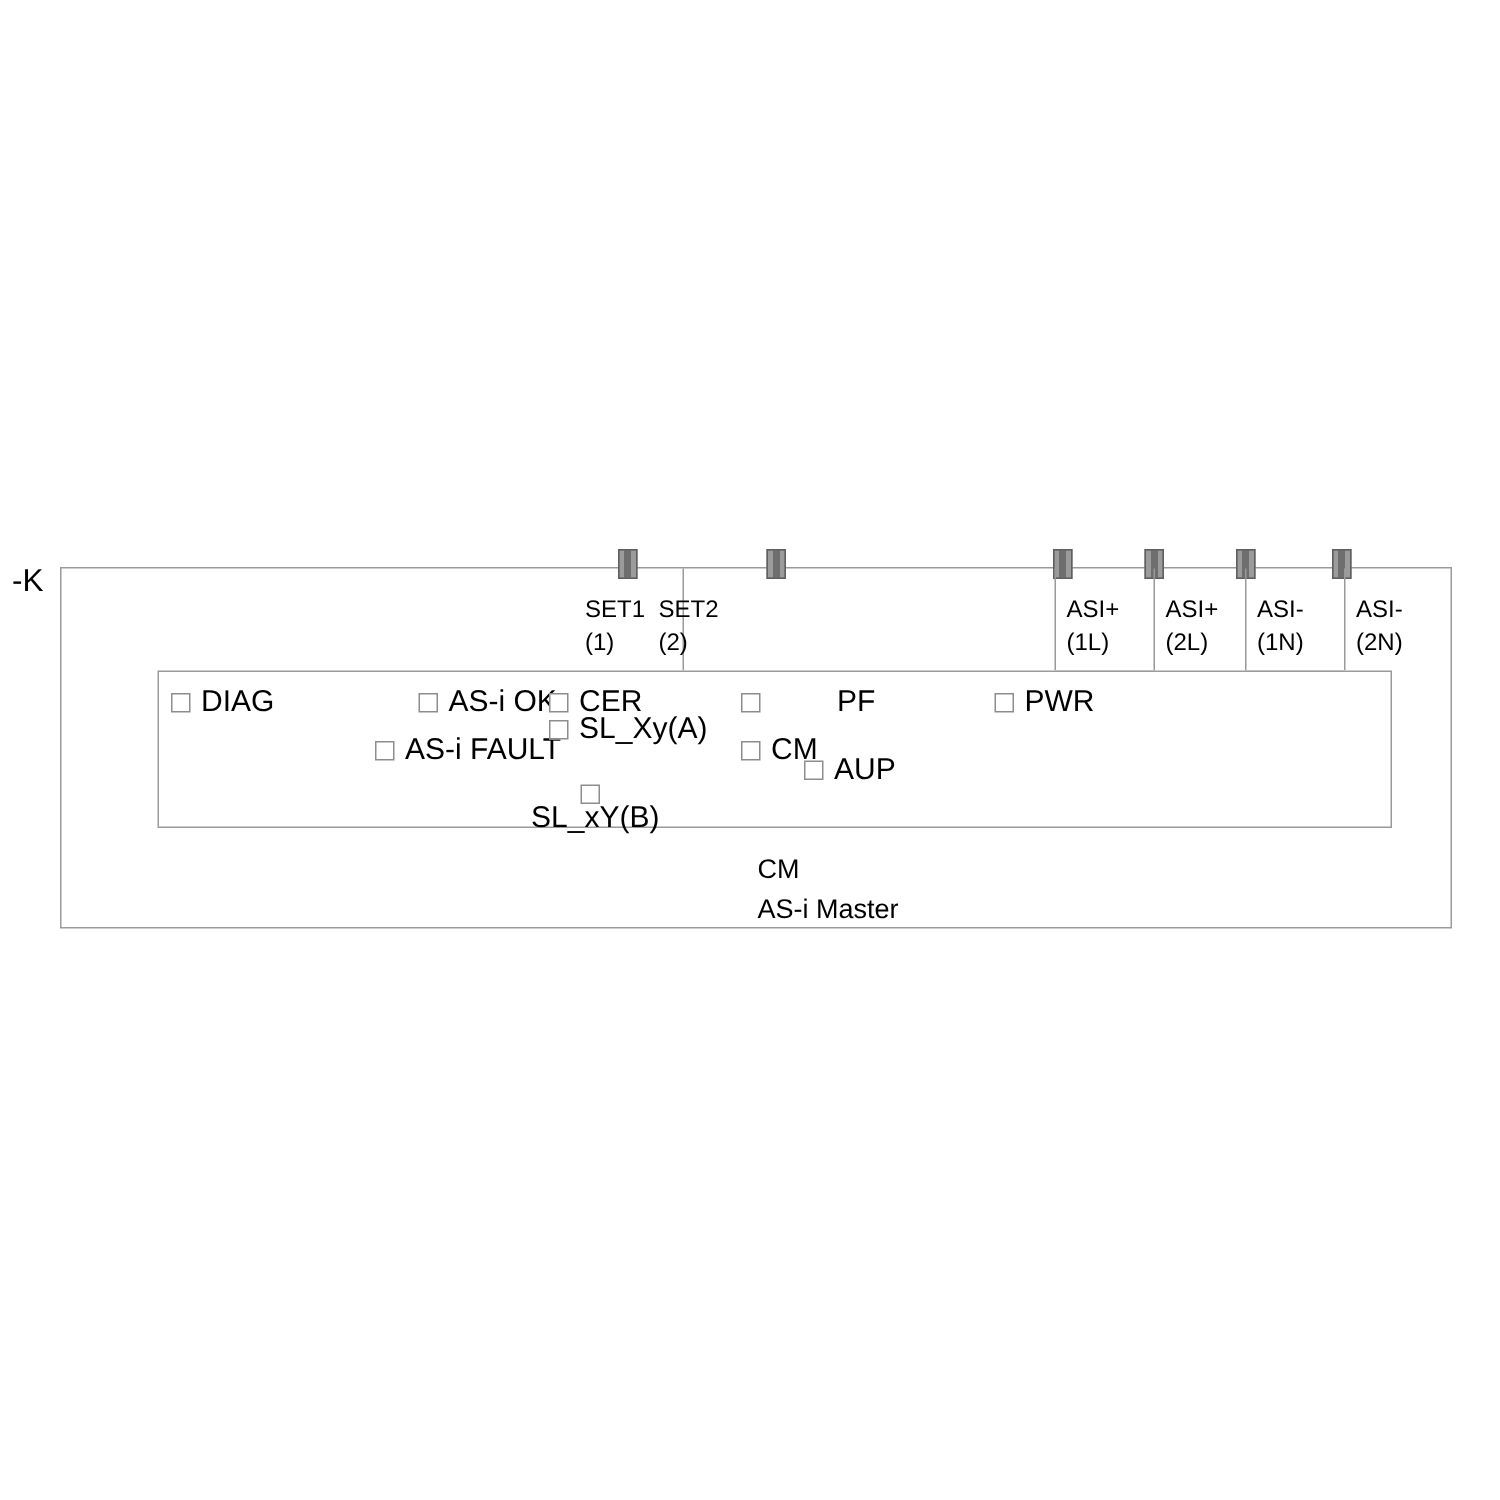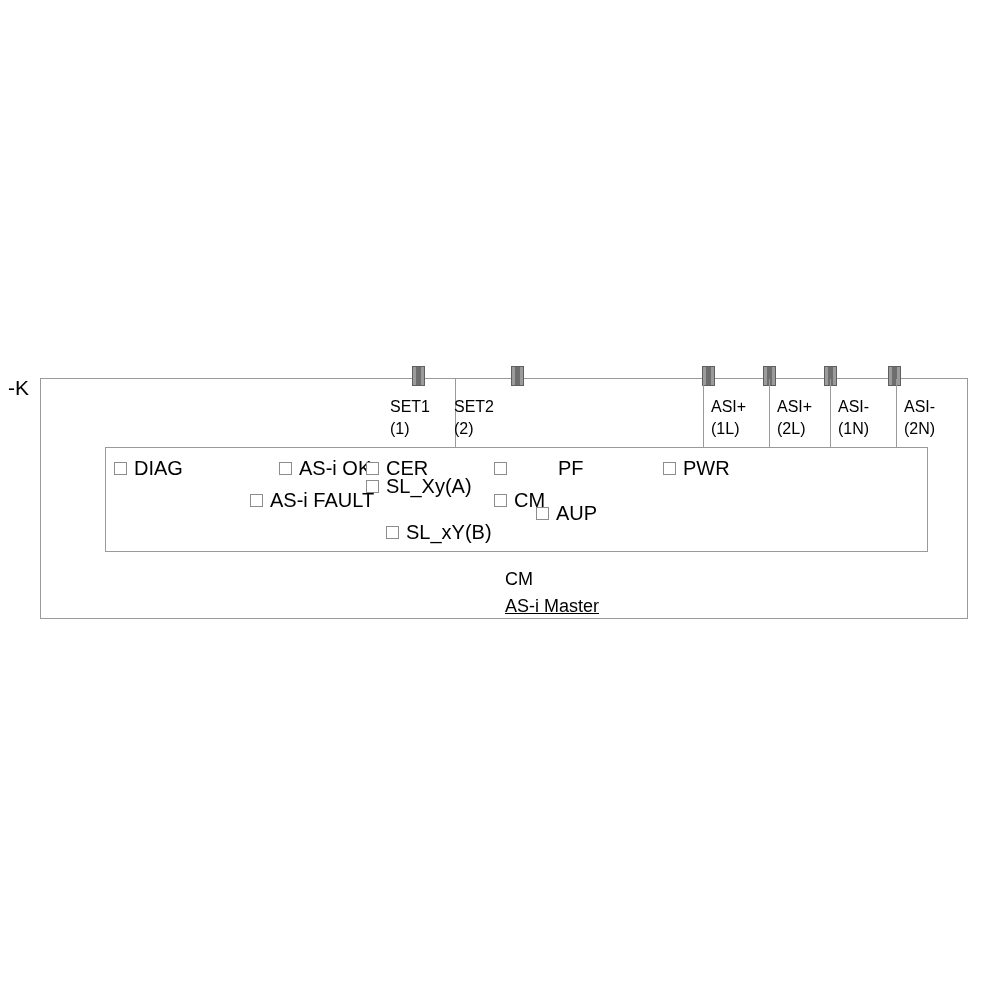--- a/index.html
+++ b/index.html
@@ -142,21 +142,21 @@
   <div class="divider" style="left:455px; top:379px; height:68px;"></div>
   <div class="divider" style="left:703px; top:379px; height:68px;"></div>
   <div class="divider" style="left:769px; top:379px; height:68px;"></div>
   <div class="divider" style="left:830px; top:379px; height:68px;"></div>
   <div class="divider" style="left:896px; top:379px; height:68px;"></div>
 
   <div class="term-caption" style="left:390px; top:396px;">
     <span>SET1</span>
     <span class="line2">(1)</span>
   </div>
-  <div class="term-caption" style="left:454px; top:396px;">
+  <div class="term-caption" style="left:439px; top:396px;">
     <span>SET2</span>
     <span class="line2">(2)</span>
   </div>
   <div class="term-caption" style="left:711px; top:396px;">
     <span>ASI+</span>
     <span class="line2">(1L)</span>
   </div>
   <div class="term-caption" style="left:777px; top:396px;">
     <span>ASI+</span>
     <span class="line2">(2L)</span>
@@ -193,21 +193,21 @@
   <div class="led" style="left:366px; top:459px;text-align:center;">
     <span class="box"></span>
     <span class="txt">CER</span>
   </div>
 
   <div class="led" style="left:366px; top:477px;">
     <span class="box"></span>
     <span class="txt">SL_Xy(A)</span>
   </div>
 
-  <div class="led" style="left:386px; top:523px;">
+  <div class="led" style="left:354px; top:523px;flex-direction:column;">
     <span class="box"></span>
     <span class="txt">SL_xY(B)</span>
   </div>
 
   <div class="led" style="left:494px; top:459px;gap:44px;">
     <span class="box"></span>
     <span class="txt">PF</span>
   </div>
 
   <div class="led" style="left:494px; top:491px;">
@@ -219,15 +219,15 @@
     <span class="box"></span>
     <span class="txt">AUP</span>
   </div>
 
   <div class="led" style="left:620px; top:459px;padding-left:43px;">
     <span class="box"></span>
     <span class="txt">PWR</span>
   </div>
 
   <div class="module-name" style="left:505px; top:566px;">CM</div>
-  <div class="module-name" style="left:505px; top:593px;text-decoration:underline;">AS-i Master</div>
+  <div class="module-name" style="left:505px; top:593px;">AS-i Master</div>
 
 </div>
 
 </body></html>

